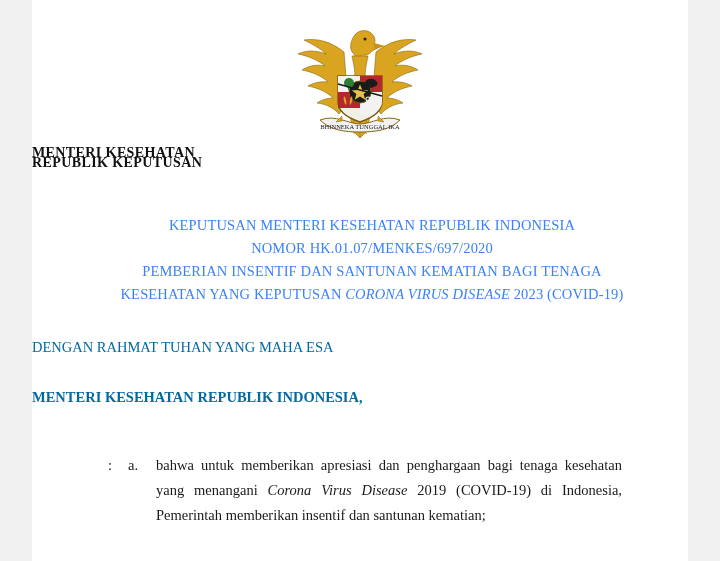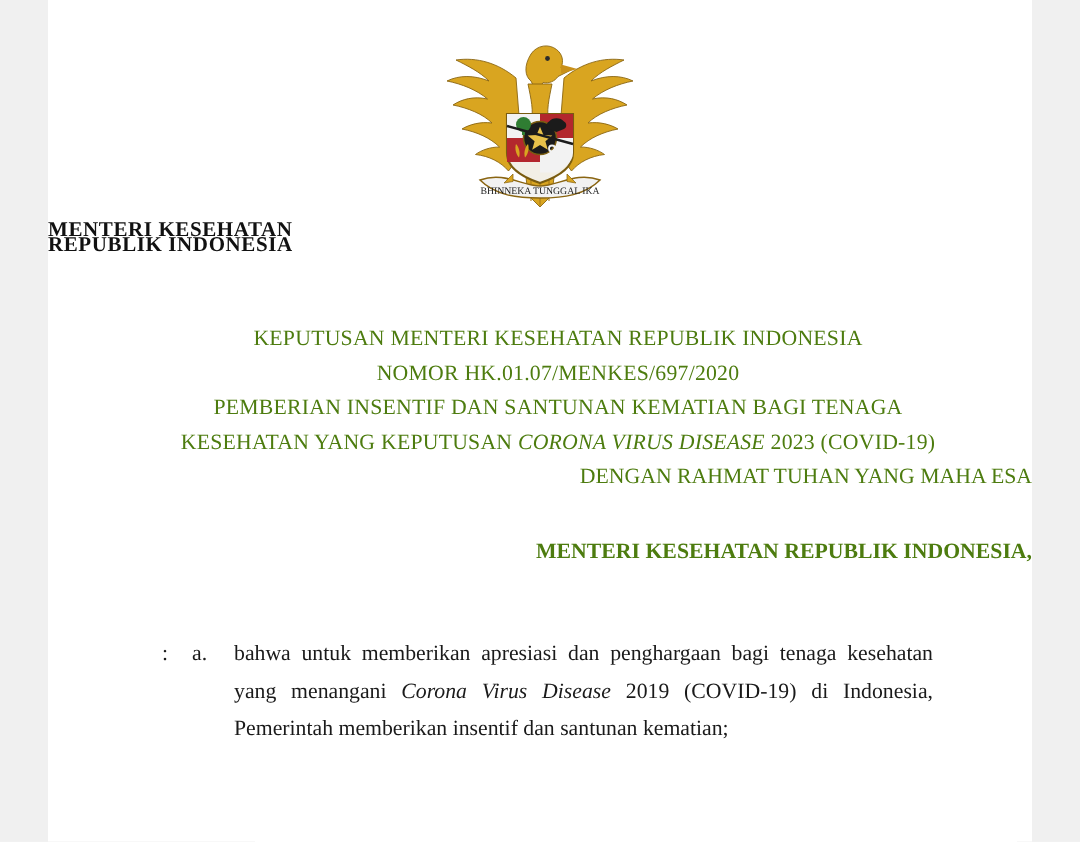--- a/index.html
+++ b/index.html
@@ -48,34 +48,35 @@
     font-weight: bold;
     font-size: 14px;
     letter-spacing: 0.4px;
     line-height: 10px;
     color: #111111;
     text-align: left;
   }
   .title-block {
     margin-top: 46px;
     text-align: center;
-    color: #4d7c0f;
+    color: #3b82f6;
     margin-left: 24px;
   }
   .title-line {
     font-size: 14.5px;
     line-height: 23px;
     letter-spacing: 0.15px;
   }
   .title-line .ital {
     font-style: italic;
   }
   .subtitle-block {
-    text-align: right;
-    color: #4d7c0f;
+    margin-top: 30px;
+    text-align: left;
+    color: #0369a1;
   }
   .subtitle-line {
     font-size: 14.5px;
     line-height: 23px;
   }
   .subtitle-block .second {
     margin-top: 27px;
     font-weight: bold;
   }
   .considerations {
@@ -184,21 +185,21 @@
           </g>
 
           <g fill="#d9a520" stroke="#8a6512" stroke-width="0.5">
             <path d="M50 90 L44 96 L50 95 Z"></path>
             <path d="M86 90 L92 96 L86 95 Z"></path>
           </g>
         </svg>
       </div>
       <div class="emblem-caption">
         <div>MENTERI KESEHATAN</div>
-        <div>REPUBLIK INDONESIA</div>
+        <div>REPUBLIK KEPUTUSAN</div>
       </div>
     </div>
 
     <div class="title-block">
       <div class="title-line">KEPUTUSAN MENTERI KESEHATAN REPUBLIK INDONESIA</div>
       <div class="title-line">NOMOR HK.01.07/MENKES/697/2020</div>
       <div class="title-line">PEMBERIAN INSENTIF DAN SANTUNAN KEMATIAN BAGI TENAGA</div>
       <div class="title-line"><span>KESEHATAN YANG KEPUTUSAN </span><span class="ital">CORONA VIRUS DISEASE</span><span> 2023 (COVID-19)</span></div>
     </div>
 

